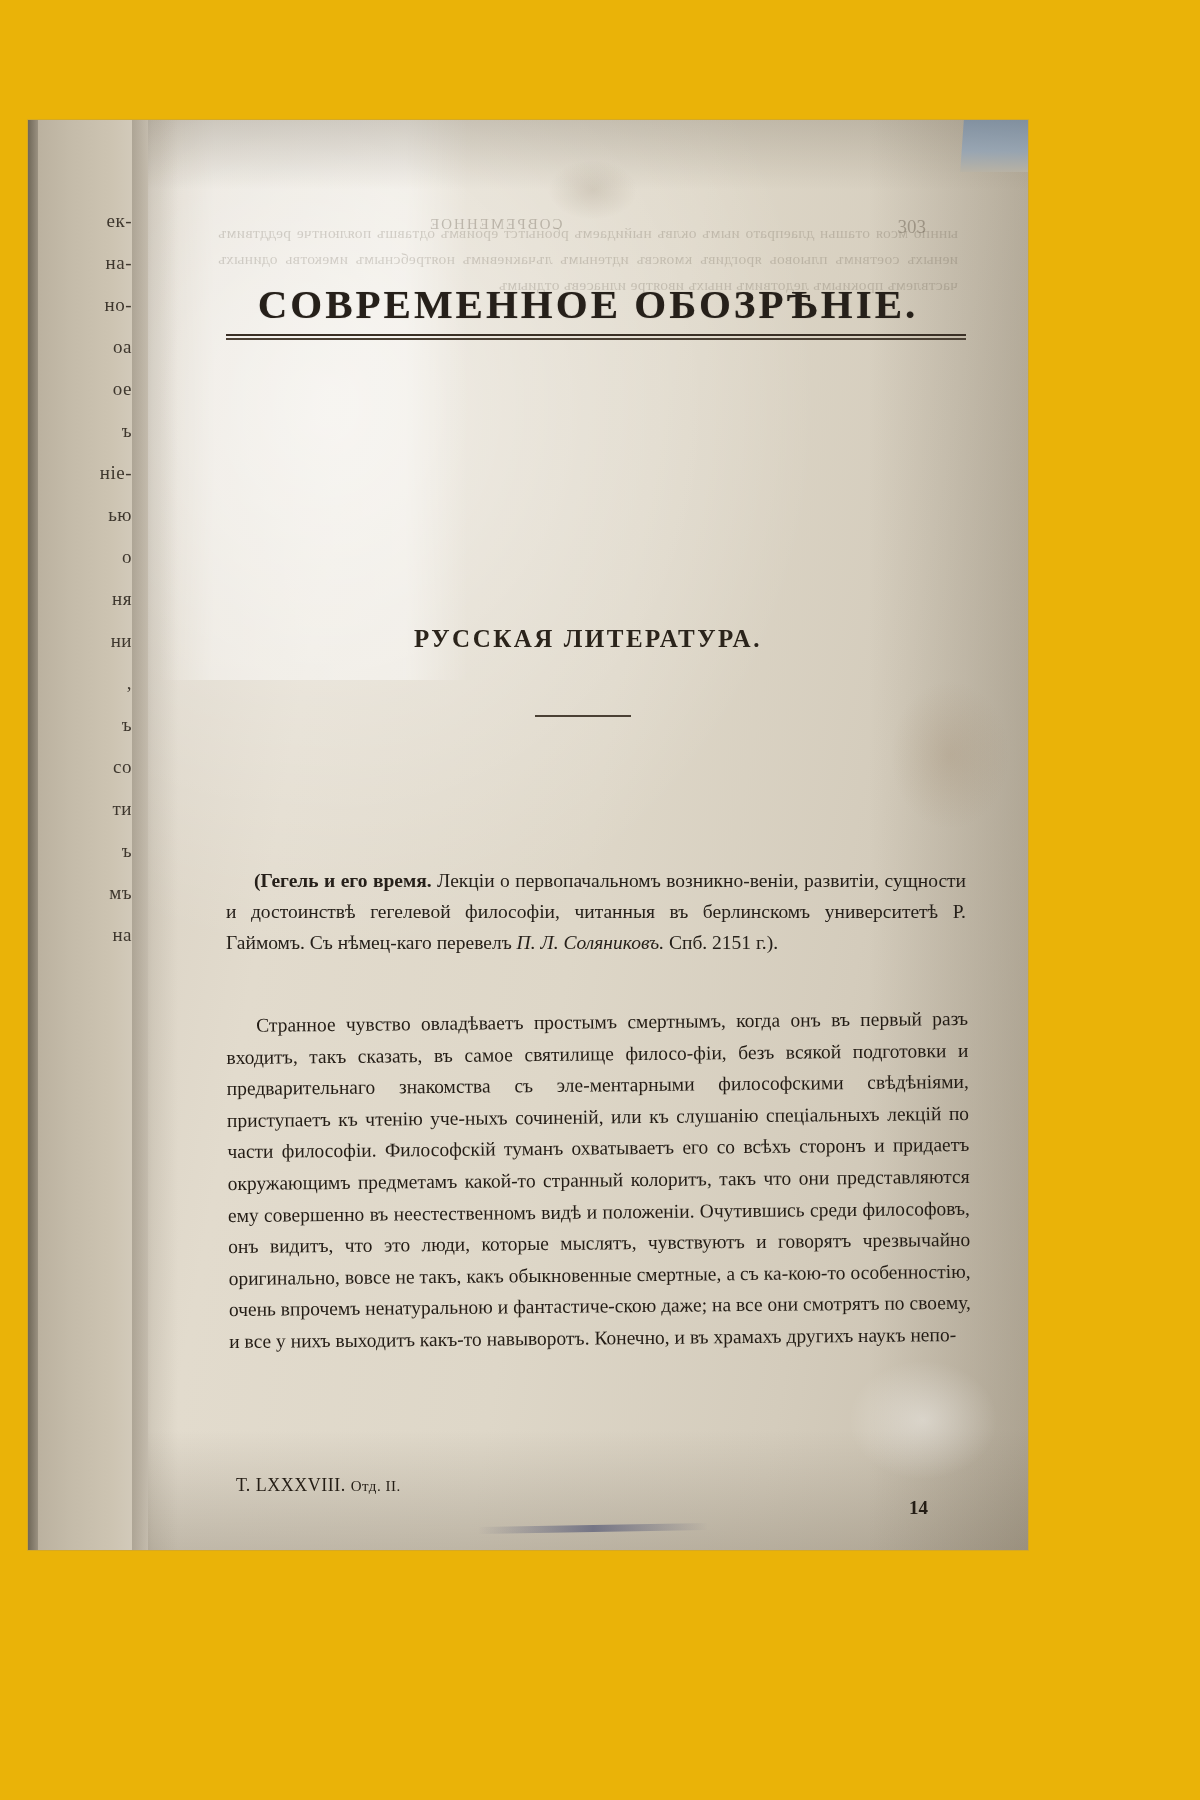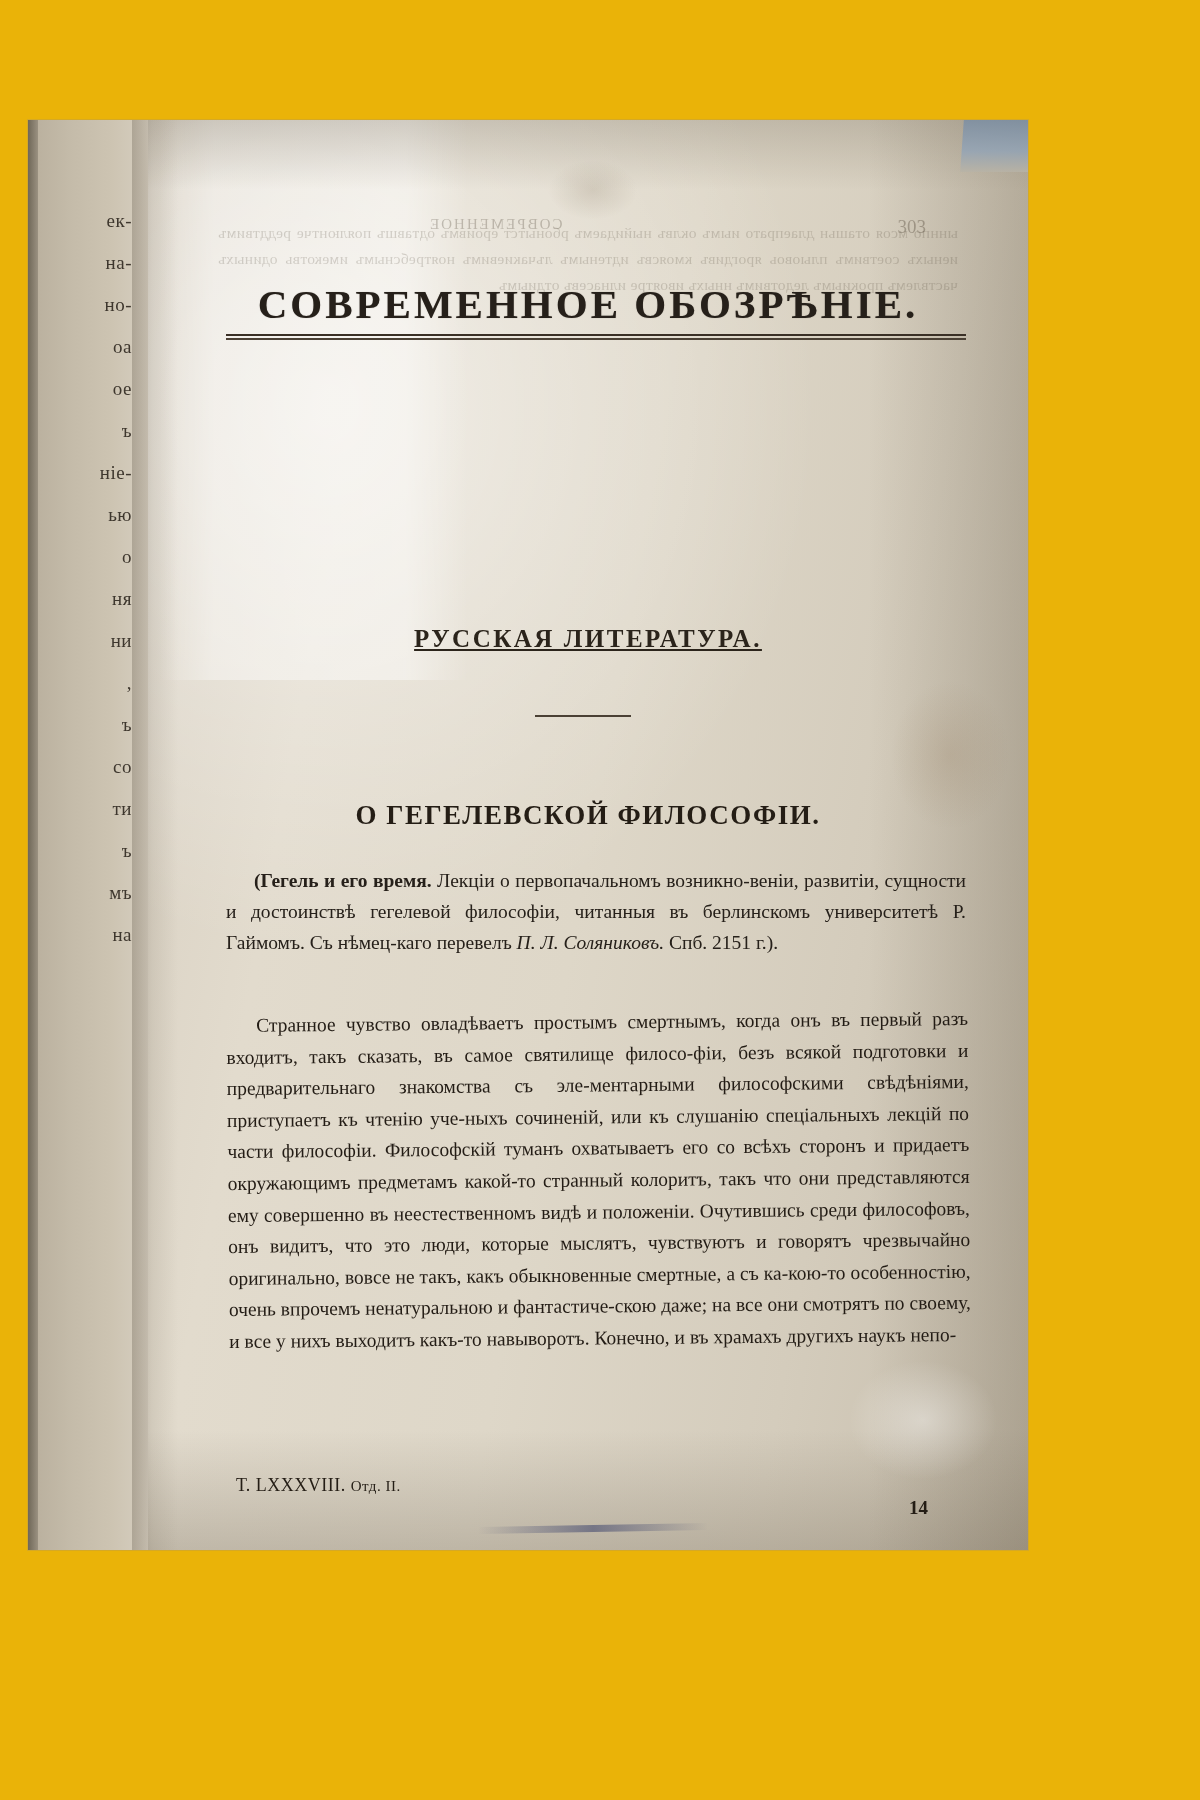--- a/index.html
+++ b/index.html
@@ -158,21 +158,20 @@
   .section-title {
     position: absolute;
     left: 30px;
     top: 505px;
     width: 760px;
     text-align: center;
     font-size: 25px;
     font-weight: 700;
     letter-spacing: 2.5px;
     color: #2b241b;
-    text-decoration: underline;
   }
   .rule-short {
     position: absolute;
     left: 50%;
     transform: translateX(-50%);
     top: 595px;
     width: 96px;
     height: 2px;
     background: #4a4034;
   }
@@ -311,21 +310,20 @@
 
       <div class="doc-title">СОВРЕМЕННОЕ ОБОЗРѢНIЕ.</div>
       <div class="rule-double">
         <div class="r1"></div>
           <div class="r2"></div>
       </div>
 
       <div class="section-title">РУССКАЯ ЛИТЕРАТУРА.</div>
       <div class="rule-short"></div>
 
-      <div class="article-title">О ГЕГЕЛЕВСКОЙ ФИЛОСОФIИ.</div>
 
       <div class="headnote">
         <b>(Гегель и его время.</b><span> Лекціи о первопачальномъ возникно-венiи, развитіи, сущности и достоинствѣ гегелевой философіи, читанныя въ берлинскомъ университетѣ Р. Гаймомъ. Съ нѣмец-каго перевелъ </span><i>П. Л. Соляниковъ.</i><span> Спб. 2151 г.).</span>
       </div>
 
       <div class="body-par">Странное чувство овладѣваетъ простымъ смертнымъ, когда онъ въ первый разъ входитъ, такъ сказать, въ самое святилище филосо-фіи, безъ всякой подготовки и предварительнаго знакомства съ эле-ментарными философскими свѣдѣніями, приступаетъ къ чтенію уче-ныхъ сочиненій, или къ слушанію спеціальныхъ лекцій по части философіи. Философскій туманъ охватываетъ его со всѣхъ сторонъ и придаетъ окружающимъ предметамъ какой-то странный колоритъ, такъ что они представляются ему совершенно въ неестественномъ видѣ и положеніи. Очутившись среди философовъ, онъ видитъ, что это люди, которые мыслятъ, чувствуютъ и говорятъ чрезвычайно оригинально, вовсе не такъ, какъ обыкновенные смертные, а съ ка-кою-то особенностію, очень впрочемъ ненатуральною и фантастиче-скою даже; на все они смотрятъ по своему, и все у нихъ выходитъ какъ-то навыворотъ. Конечно, и въ храмахъ другихъ наукъ непо-</div>
 
       <div class="folio-left">
         <span>Т. LXXXVIII.</span>
         <span class="small">Отд. II.</span>

